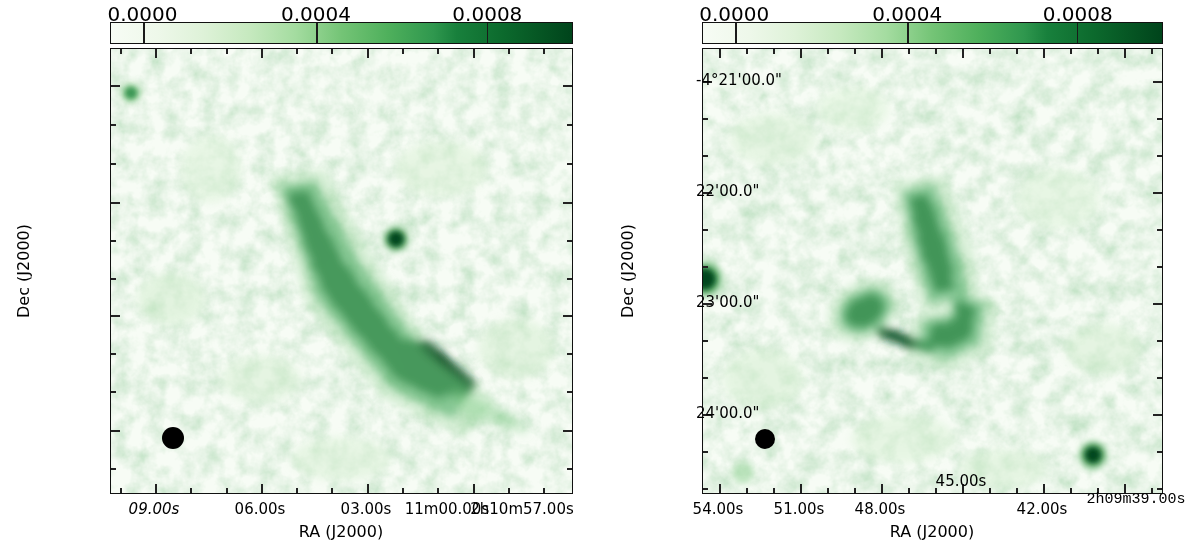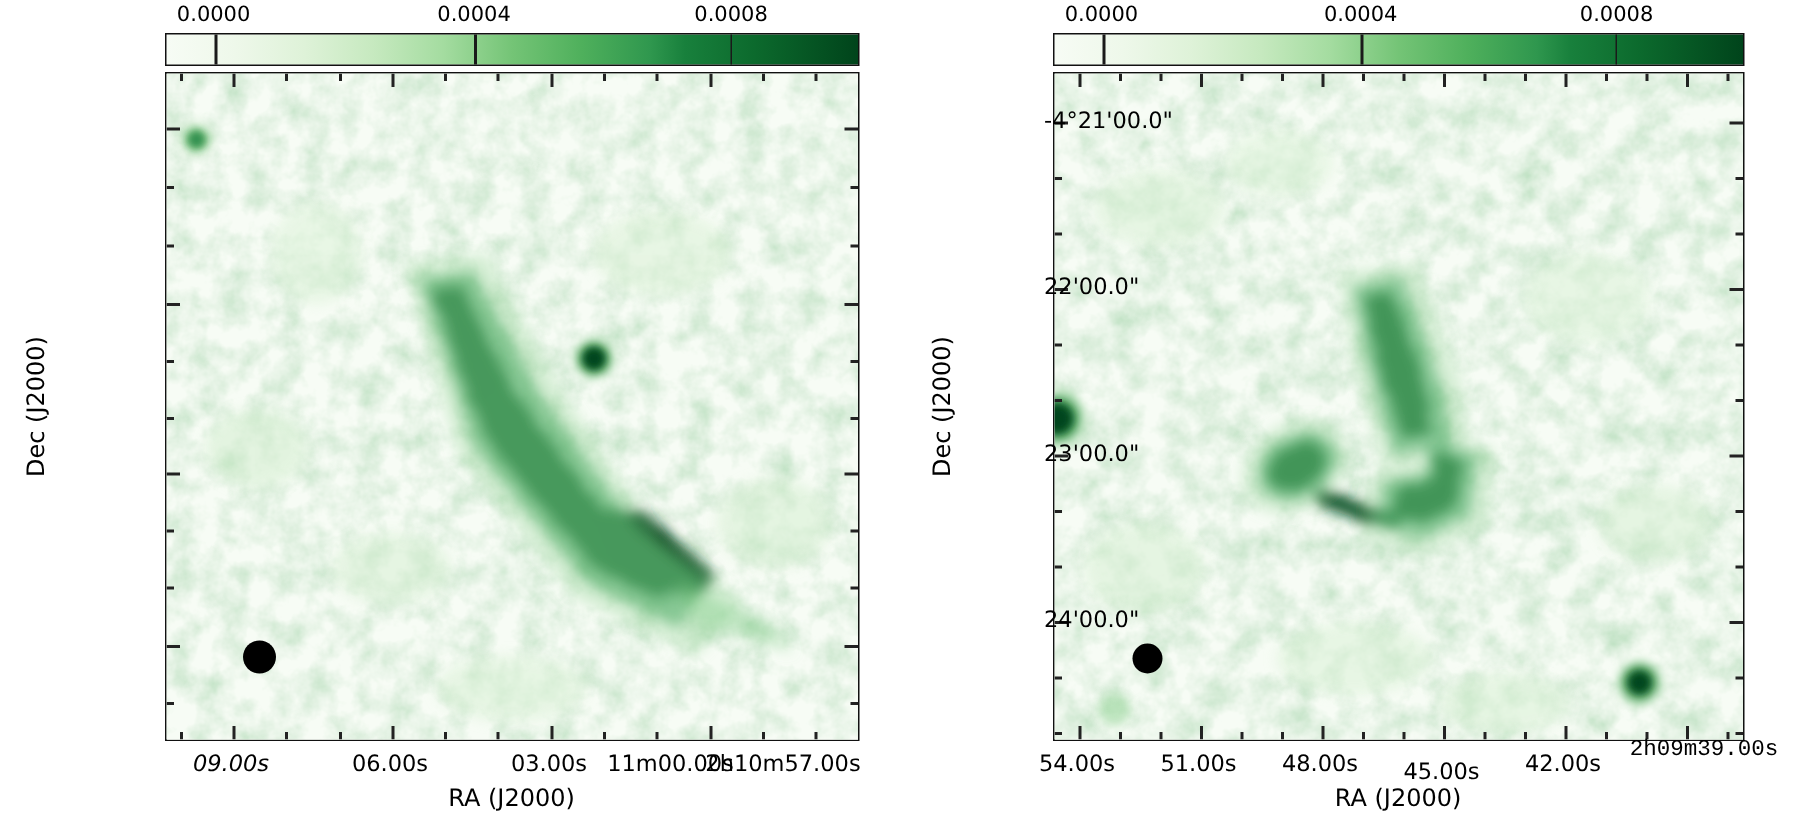--- a/index.html
+++ b/index.html
@@ -5,21 +5,21 @@
   html,body{margin:0;padding:0;background:#ffffff;}
   body{width:1200px;height:544px;font-family:"DejaVu Sans",sans-serif;overflow:hidden;}
   .figure{position:relative;width:1200px;height:544px;background:#fff;}
   .panel{position:absolute;top:0;height:544px;}
   #panel-left{left:0;width:600px;}
   #panel-right{left:600px;width:600px;}
 
   
   .cbar-wrap{position:absolute;}
   .cbar-ticklabels{position:relative;height:20px;}
-  .cbar-ticklabel{position:absolute;top:0;font-size:14px;color:#000;transform:translateX(-50%);white-space:nowrap;}
+  .cbar-ticklabel{position:absolute;top:0;font-size:20px;color:#000;transform:translateX(-50%);white-space:nowrap;}
   .cbar-bar{position:relative;height:22px;border:1.6px solid #111;box-sizing:border-box;
     background:linear-gradient(to right,
       #f7fcf5 0%, #eef8ea 10%, #def2d8 20%, #c6e9bf 30%, #a4dca0 40%,
       #74c476 50%, #4fb05c 60%, #2f974e 70%, #18803c 75%,
       #0c6a2d 85%, #00441b 100%);}
   .cbar-bar .ct{position:absolute;top:0;width:1.4px;height:100%;background:#1a1a1a;}
 
   
   .axesbox{position:absolute;box-sizing:border-box;border:1.8px solid #111;overflow:hidden;background:#f7fcf5;}
   .axesbox svg{display:block;}
@@ -378,21 +378,21 @@
     </div>
 
     <span class="ytlabel" style="right:504px;top:80px;width:0;">-4°21'00.0"</span>
     <span class="ytlabel" style="right:504px;top:191px;width:0;">22'00.0"</span>
     <span class="ytlabel" style="right:504px;top:302px;width:0;">23'00.0"</span>
     <span class="ytlabel" style="right:504px;top:413px;width:0;">24'00.0"</span>
 
     <span class="xtlabel" style="left:118px;top:500px;">54.00s</span>
     <span class="xtlabel" style="left:199px;top:500px;">51.00s</span>
     <span class="xtlabel" style="left:280px;top:500px;">48.00s</span>
-    <span class="xtlabel" style="left:361px;top:505px;">45.00s</span>
+    <span class="xtlabel" style="left:361px;top:472px;">45.00s</span>
     <span class="xtlabel" style="left:442px;top:500px;">42.00s</span>
     <span class="xtlabel" style="left:536px;top:491px;font-family:Liberation Mono, monospace;">2h09m39.00s</span>
 
     <span class="axname-x" style="left:332px;top:522px;">RA (J2000)</span>
     <span class="axname-y" style="left:18px;top:271px;">Dec (J2000)</span>
   </div>
 
 </div>
 
 </body></html>

